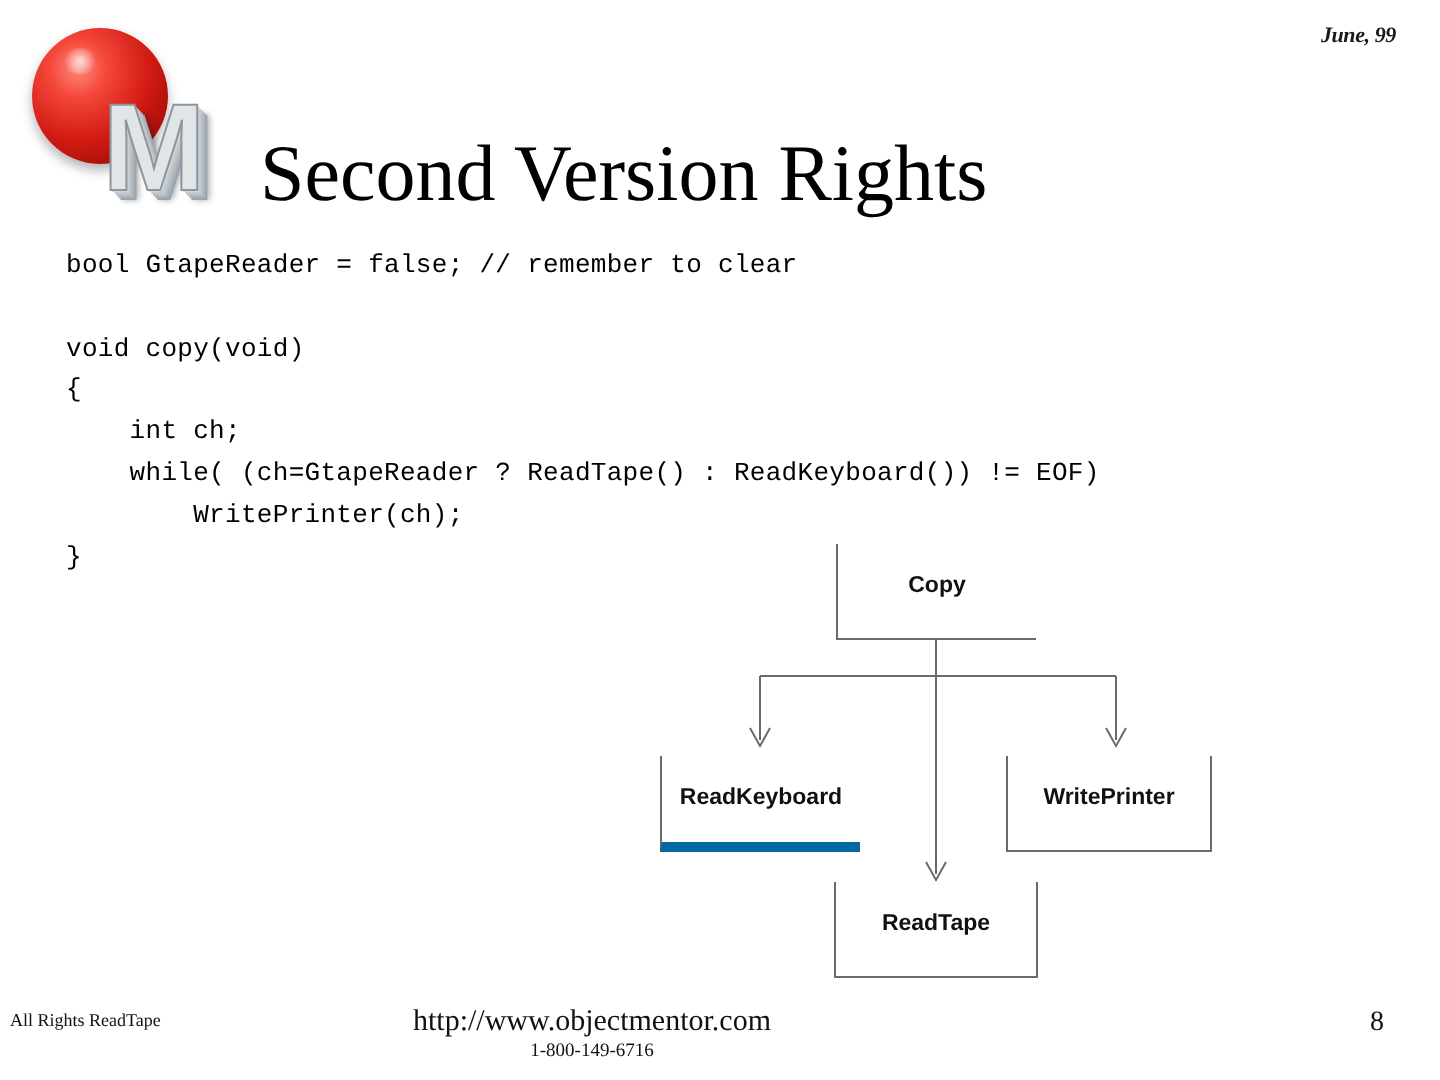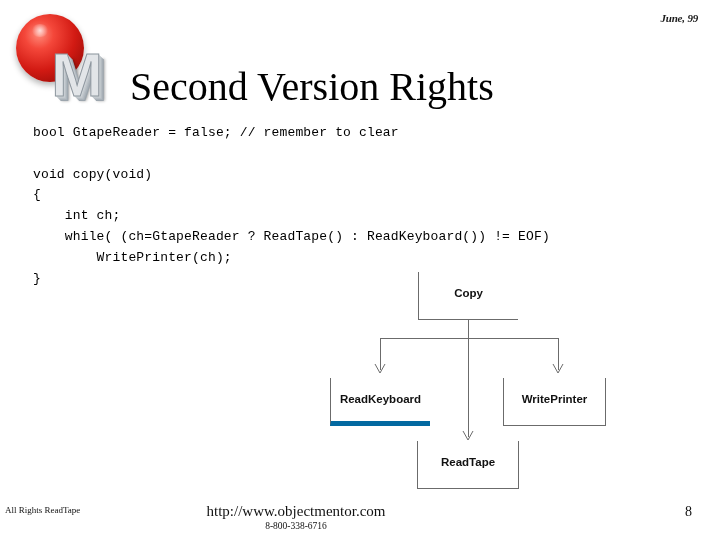--- a/index.html
+++ b/index.html
@@ -280,18 +280,18 @@
       <span class="lbl">ReadTape</span>
     </div>
   </div>
 
   <div id="footer-left">
     <div>All Rights ReadTape</div>
   </div>
 
   <div id="footer-center">
     <span class="url">http://www.objectmentor.com</span>
-    <span class="phone">8-800-338-6716</span>
+    <span class="phone">1-800-149-6716</span>
   </div>
 
   <div id="footer-right">8</div>
 
 </div>
 
 </body></html>

